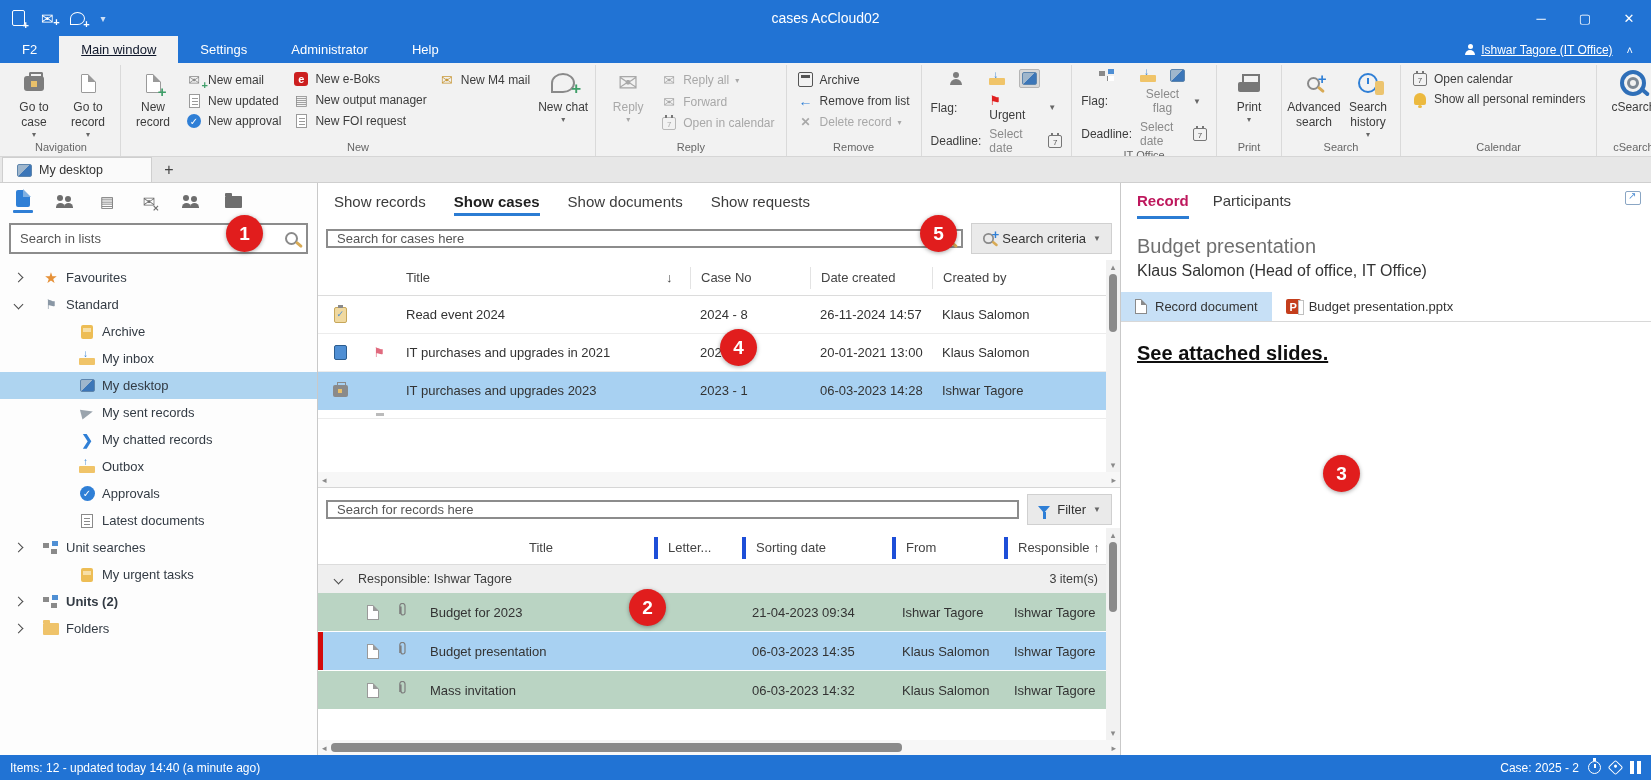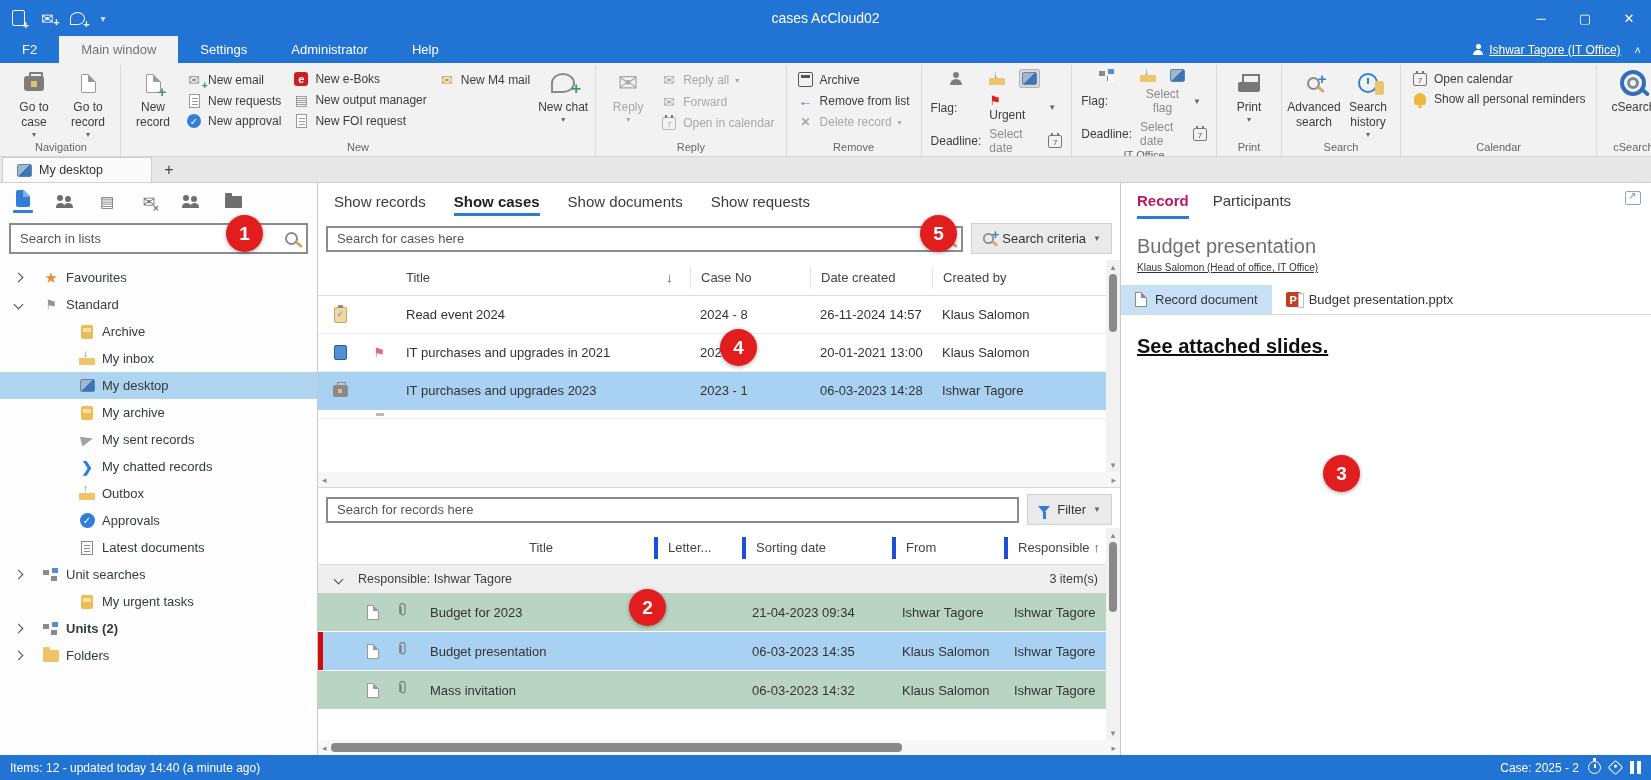--- a/index.html
+++ b/index.html
@@ -18,22 +18,22 @@
   .q-chat { width:15px !important; height:13px !important; border:1.5px solid #fff; border-radius:50% 50% 50% 0; }
   .q-chat::after { content:"+"; position:absolute; right:-6px; bottom:-6px; color:#fff; font-size:11px; font-weight:bold; }
   .q-caret { color:#cfe0f5; font-size:10px; width:auto !important; height:auto !important; }
   .tb-title { position:absolute; left:0; right:0; text-align:center; font-size:14px; pointer-events:none; }
   .win-controls { margin-left:auto; display:flex; align-items:center; }
   .win-btn { width:44px; height:36px; display:flex; align-items:center; justify-content:center; font-size:13px; color:#fff; cursor:pointer; }
 
   
   .menubar { height:27px; background:#2173d4; display:flex; align-items:stretch; color:#fff; flex:0 0 auto; }
   .menu-tab { padding:0 22px; display:flex; align-items:center; font-size:13px; cursor:pointer; }
-  .menu-tab.active { background:#f2f2f2; color:#737373; }
-  .menu-right { margin-left:auto; display:flex; align-items:center; gap:14px; padding-right:10px; }
+  .menu-tab.active { background:#f2f2f2; color:#0f172a;text-decoration:underline; }
+  .menu-right { margin-left:auto; display:flex; align-items:center; gap:14px; padding-right:18px; }
   .user-link { display:flex; align-items:center; gap:6px; font-size:12px; color:#fff; text-decoration:underline; cursor:pointer; }
   .i-person-w { width:10px; height:11px; position:relative; }
   .i-person-w::before { content:""; position:absolute; left:2.5px; top:0; width:5px; height:5px; border-radius:50%; background:#fff; }
   .i-person-w::after { content:""; position:absolute; left:0; bottom:0; width:10px; height:5px; border-radius:5px 5px 0 0; background:#fff; }
   .collapse-chev { color:#fff; font-size:11px; cursor:pointer; }
 
   
   .ribbon { height:94px; background:#f2f2f2; border-bottom:1px solid #d6d6d6; display:flex; align-items:stretch; padding:2px 0 0 2px; flex:0 0 auto; overflow:hidden; }
   .rgroup { display:flex; flex-direction:column; border-right:1px solid #dadada; padding:0 5px; }
   .rgroup-body { flex:1; display:flex; align-items:flex-start; }
@@ -157,21 +157,21 @@
   .t-ppl::after { content:""; position:absolute; left:0; bottom:0; width:9px; height:5px; border-radius:5px 5px 0 0; background:#c9a27d; box-shadow:7px 0 0 #4f8fd4; }
   .t-folder { width:16px; height:12px; background:#efc36a; border-radius:1px; position:relative; }
   .t-folder::before { content:""; position:absolute; top:-3px; left:0; width:7px; height:3px; background:#efc36a; border-radius:1px 1px 0 0; }
 
   
   .main { width:803px; flex:0 0 auto; display:flex; flex-direction:column; border-right:1px solid #c9c9c9; background:#fff; overflow:hidden; }
   .view-tabs { height:37px; display:flex; align-items:flex-end; gap:28px; padding:4px 16px; flex:0 0 auto; }
   .view-tab { font-size:15px; color:#3c3c3c; height:100%; display:flex; align-items:center; border-bottom:3px solid transparent; padding-top:3px; cursor:pointer; }
   .view-tab.active { color:#1f1f1f; font-weight:bold; border-bottom-color:#2b7cd3; }
   .search-row { display:flex; align-items:center; padding:3px 8px 6px; gap:8px; flex:0 0 auto; }
-  .search-box { flex:1; height:26px; border:2px solid #8c8c8c; background:#fff; display:flex; align-items:center; }
+  .search-box { flex:1; height:19px; border:2px solid #8c8c8c; background:#fff; display:flex; align-items:center; }
   .criteria-btn, .filter-btn { height:31px; background:#eaeaea; border:1px solid #d0d0d0; display:flex; align-items:center; gap:7px; padding:0 10px; font-size:13px; color:#333; cursor:pointer; white-space:nowrap; }
   .i-funnel { width:0; height:0; border-left:6px solid transparent; border-right:6px solid transparent; border-top:7px solid #2f7fd6; position:relative; }
   .i-funnel::after { content:""; position:absolute; left:-1.5px; top:-1px; width:3px; height:7px; background:#2f7fd6; }
 
   
   .cases-area { flex:1; display:flex; flex-direction:column; position:relative; min-height:0; }
   .cgrid { display:grid; grid-template-columns:44px 34px 1fr 24px 120px 122px 122px 66px; align-items:center; }
   .thead { height:36px; font-size:13px; color:#444; border-bottom:1px solid #dcdcdc; flex:0 0 auto; }
   .thead .hcell { padding-left:10px; height:22px; display:flex; align-items:center; border-left:1px solid #e3e3e3; }
   .thead .nofirst { border-left:none; }
@@ -213,21 +213,21 @@
   .rec-row.selected .i-page::before { border-color:#a8d1f2; border-left-color:#9a9a9a; border-bottom-color:#9a9a9a; }
 
   
   .rightpanel { flex:1; background:#fff; display:flex; flex-direction:column; overflow:hidden; position:relative; }
   .rp-tabs { display:flex; gap:24px; padding:9px 16px 0; align-items:flex-end; }
   .rp-tab { font-size:15px; color:#3c3c3c; padding-bottom:7px; border-bottom:3px solid transparent; cursor:pointer; }
   .rp-tab.active { font-weight:bold; color:#be185d; border-bottom-color:#2b7cd3; }
   .expand-btn { position:absolute; right:10px; top:8px; width:16px; height:14px; border:1.5px solid #8aa6c4; border-radius:2px; cursor:pointer; }
   .expand-btn::after { content:"↗"; position:absolute; left:2px; top:-2px; font-size:10px; color:#4f8fd4; }
   .rp-title { font-size:20px; color:#6f6f6f; padding:16px 16px 4px; }
-  .rp-sub { font-size:10px; color:#333; padding:0 16px 12px;text-decoration:underline; }
+  .rp-sub { font-size:16px; color:#333; padding:0 16px 12px; }
   .doc-tabs { display:flex; align-items:stretch; height:30px; border-bottom:1px solid #d8d8d8; flex:0 0 auto; }
   .dtab { display:flex; align-items:center; gap:8px; padding:0 14px; font-size:13px; color:#333; cursor:pointer; }
   .dtab.active { background:#c7e0f6; }
   .dt-doc { width:12px; height:15px; background:#fff; border:1px solid #8a8a8a; position:relative; }
   .dt-doc::before { content:""; position:absolute; right:-1px; top:-1px; border:3px solid #c7e0f6; border-left-color:#8a8a8a; border-bottom-color:#8a8a8a; }
   .i-ppt { width:15px; height:15px; background:#c43e1c; border-radius:2px; color:#fff; font-size:11px; font-weight:bold; display:flex; align-items:center; justify-content:center; position:relative; }
   .i-ppt::after { content:""; position:absolute; right:-3px; top:1px; width:4px; height:13px; background:#fff; border:1px solid #c0c0c0; }
   .rp-body { padding:20px 16px; font-size:20px; font-weight:bold; color:#0f0f0f; text-decoration:underline; }
 
   
@@ -313,21 +313,21 @@
         </div>
         <div class="smallcol">
           <div class="smallbtn">
               <span class="sicon i-env envplus">✉</span>
               <span>New email</span>
             </div>
           <div class="smallbtn">
               <span class="sicon">
                 <span class="i-doc-s"></span>
               </span>
-              <span>New requests</span>
+              <span>New updated</span>
             </div>
           <div class="smallbtn">
               <span class="sicon">
                 <span class="i-checkc">✓</span>
               </span>
               <span>New approval</span>
             </div>
         </div>
         <div class="smallcol">
           <div class="smallbtn">
@@ -596,27 +596,20 @@
         <div class="tree-item lvl1 selected">
             <span class="chevcell"></span>
             <span class="ticon">
               <span class="t-desk"></span>
             </span>
             <span>My desktop</span>
           </div>
         <div class="tree-item lvl1">
             <span class="chevcell"></span>
             <span class="ticon">
-              <span class="t-box"></span>
-            </span>
-            <span>My archive</span>
-          </div>
-        <div class="tree-item lvl1">
-            <span class="chevcell"></span>
-            <span class="ticon">
               <span class="t-plane"></span>
             </span>
             <span>My sent records</span>
           </div>
         <div class="tree-item lvl1">
             <span class="chevcell"></span>
             <span class="ticon">
               <span class="t-chat">❯</span>
             </span>
             <span>My chatted records</span>

